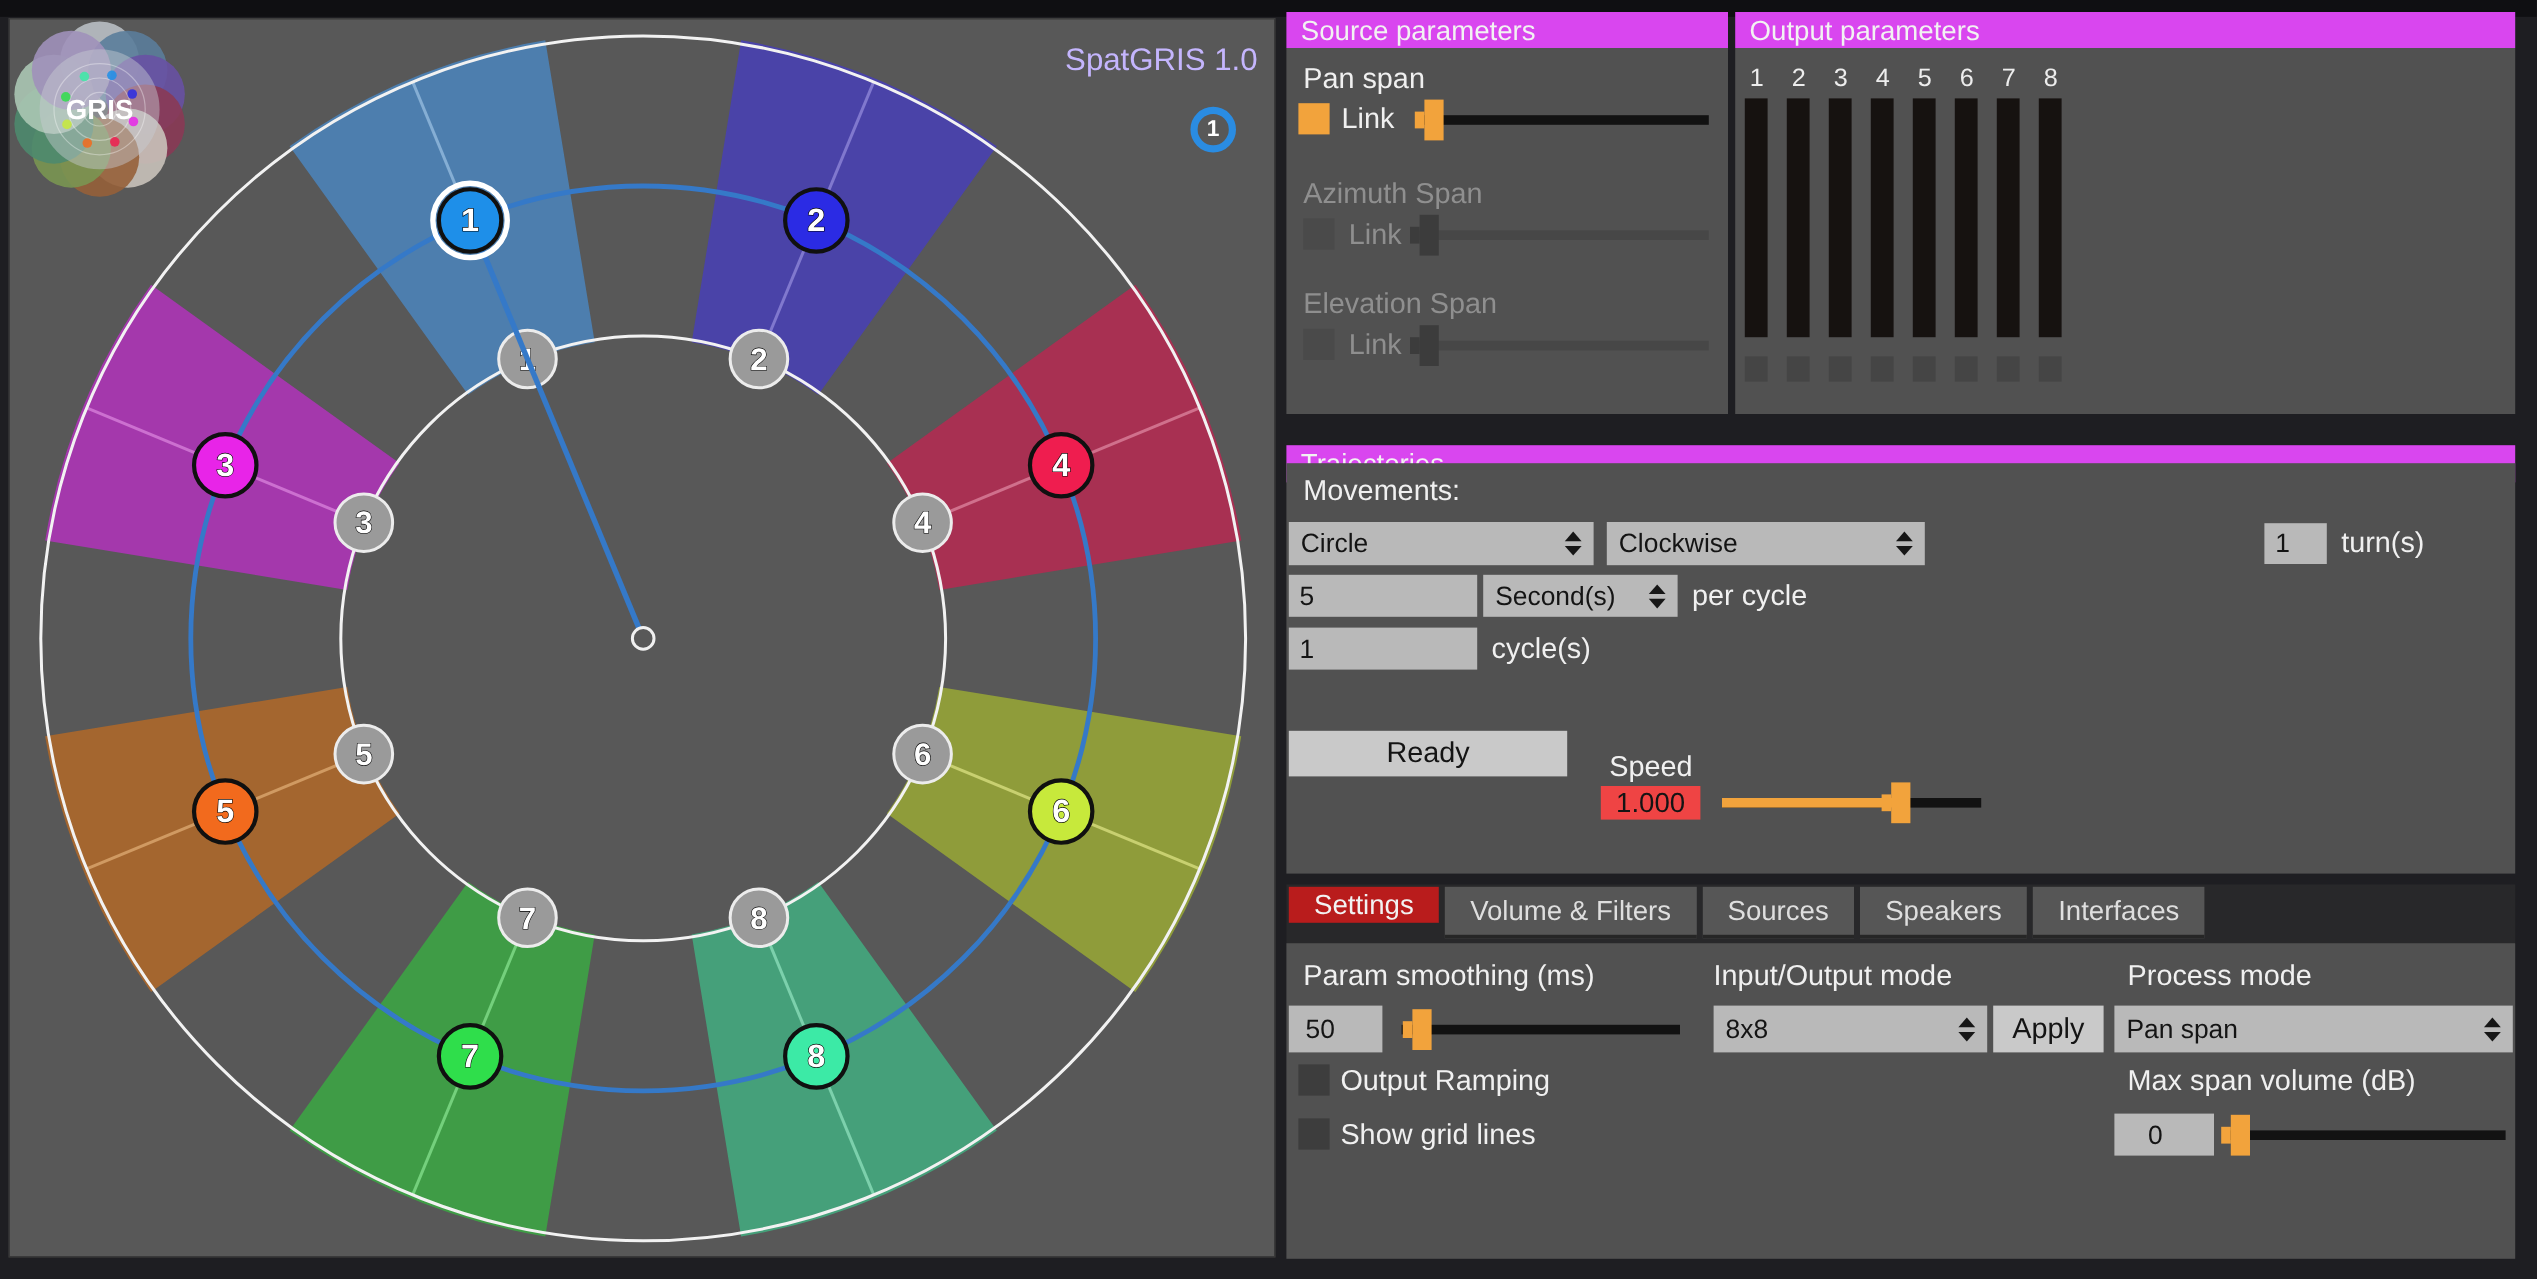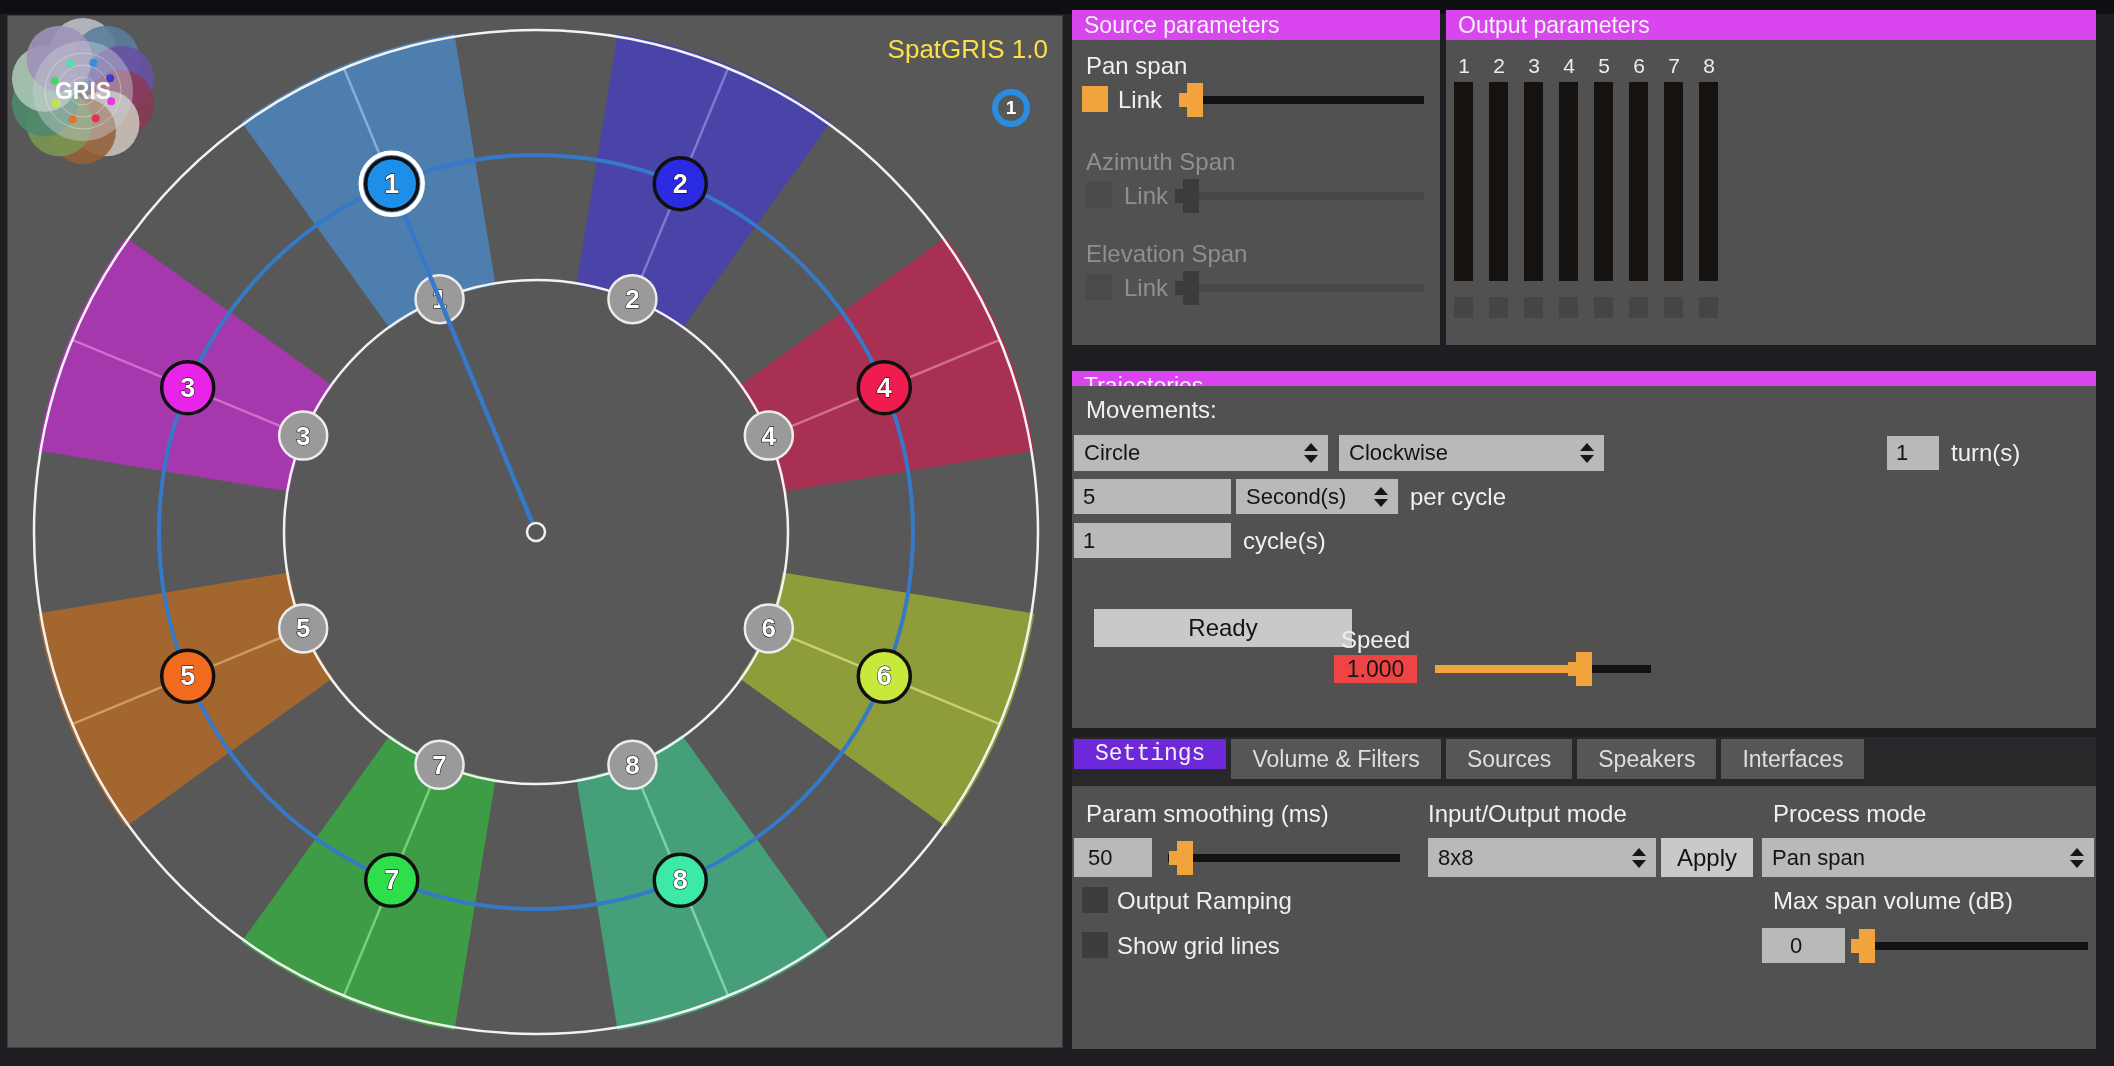--- a/index.html
+++ b/index.html
@@ -13,21 +13,21 @@
   .panel{position:absolute;background:#515151;}
   .hdr{
     position:absolute;background:#d946ef;color:#f2f2f2;
     font-size:23px;display:flex;align-items:center;padding-left:12px;box-sizing:border-box;
   }
   #view{
     position:absolute;left:8px;top:16px;width:1054px;height:1031px;
     background:#585858;outline:1px solid #3c3c3c;
   }
   #view svg{position:absolute;left:0;top:0;}
-  .app-title{position:absolute;right:14px;top:18px;color:#fde047;font-size:26px;}
+  .app-title{position:absolute;right:14px;top:18px;color:#c4b5fd;font-size:26px;}
   .badge{
     position:absolute;left:984px;top:73px;width:38px;height:38px;border-radius:50%;
     border:6px solid #2a8ce2;box-sizing:border-box;color:#fff;font-size:19px;font-weight:bold;
     display:flex;align-items:center;justify-content:center;
   }
   .logo{position:absolute;left:30px;top:22px;width:150px;height:150px;}
 
   .lbl{position:absolute;color:#f0f0f0;font-size:24px;white-space:nowrap;}
   .lbl.dis{color:#8f8f8f;}
 
@@ -65,21 +65,21 @@
   }
 
   #tabbar{
     position:absolute;left:1072px;top:737px;width:1024px;height:49px;background:#28282a;
     display:flex;gap:5px;padding-left:2px;box-sizing:border-box;align-items:flex-start;
   }
   .tab{
     height:43px;padding:0 21px;display:flex;align-items:center;font-size:23px;color:#dedede;
     background:#565656;border-bottom:3px solid #262626;box-sizing:border-box;margin-top:2px;
   }
-  .tab.active{background:#6d28d9;height:30px;border-bottom:none;color:#f2f2f2;font-family:Liberation Mono, monospace;}
+  .tab.active{background:#b91c1c;height:30px;border-bottom:none;color:#f2f2f2;}
 
   .meters{position:absolute;inset:0;}
   .mcol{position:absolute;width:20px;}
   .mlabel{position:absolute;width:100%;text-align:center;color:#ededed;font-size:21px;top:0;}
   .mbar{position:absolute;left:0;top:28px;width:19px;height:199px;background:#161210;}
   .mmute{position:absolute;left:0;top:243px;width:19px;height:21px;background:#454545;}
 </style>
 </head>
 <body>
 
@@ -294,21 +294,21 @@
   <div class="numbox" style="left:2px;top:93px;width:157px;height:35px;">5</div>
   <div class="dd" style="left:164px;top:93px;width:162px;height:35px;">
     <span>Second(s)</span>
     <span class="arrows"></span>
   </div>
   <div class="lbl" style="left:338px;top:97px;">per cycle</div>
 
   <div class="numbox" style="left:2px;top:137px;width:157px;height:35px;">1</div>
   <div class="lbl" style="left:171px;top:141px;">cycle(s)</div>
 
-  <div class="btn" style="left:2px;top:223px;width:258px;height:38px;margin-left:20px;">Ready</div>
+  <div class="btn" style="left:2px;top:223px;width:232px;height:38px;">Ready</div>
   <div class="lbl" style="left:269px;top:240px;">Speed</div>
   <div class="valbox" style="left:262px;top:269px;width:83px;height:28px;">1.000</div>
   <div class="slider filled" style="left:361px;top:266px;width:220px;height:34px;">
       <div class="sl-track"></div>
       <div class="sl-fill" style="width: calc(70% - 1.2px);"></div>
       <div class="sl-handle" style="left: calc(70% - 11.2px);"></div>
     </div>
 </div>
 
 <div id="tabbar">

